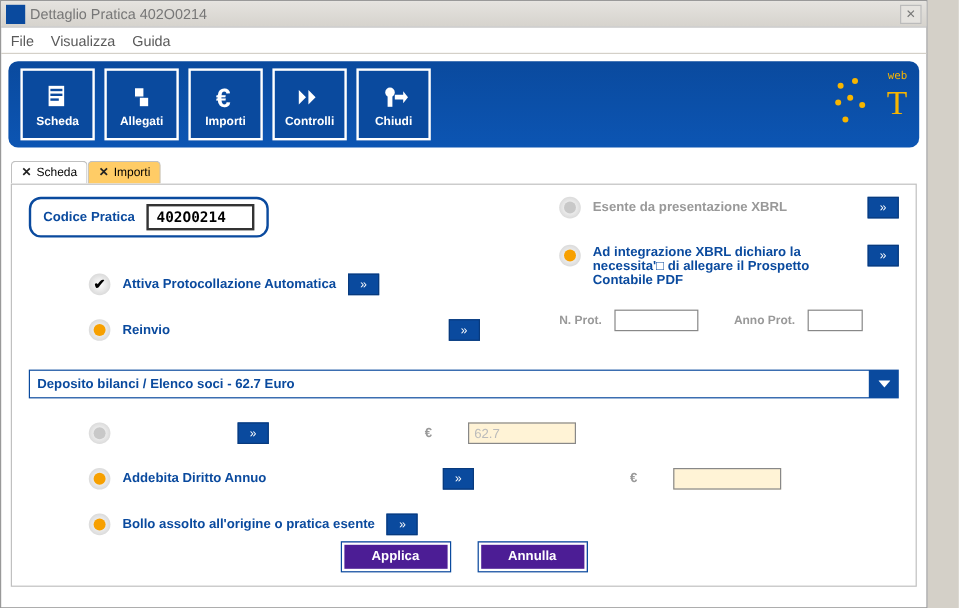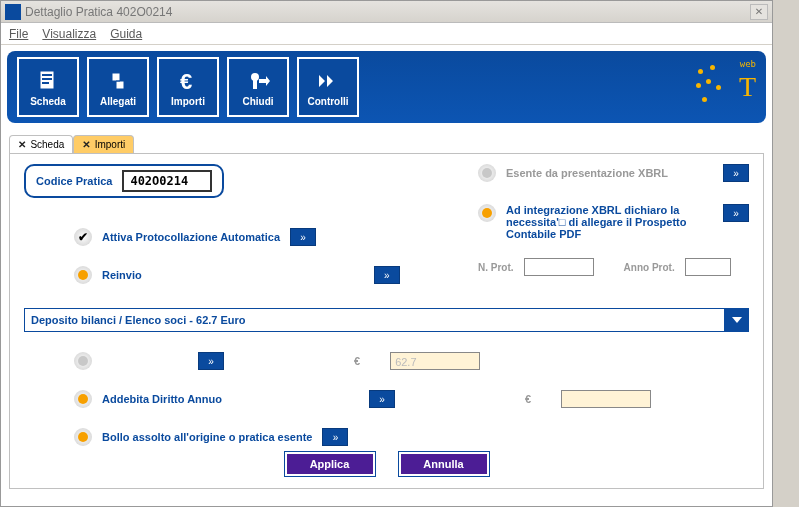--- a/index.html
+++ b/index.html
@@ -5,21 +5,21 @@
 * { box-sizing: border-box; margin: 0; padding: 0; }
 body { font-family: Verdana, Arial, sans-serif; font-size: 11px; background: #d4d0c8; width: 799px; height: 507px; overflow: hidden; }
 
 .window { width: 773px; height: 507px; background: #fff; border: 1px solid #999; display: flex; flex-direction: column; }
 
 .titlebar { height: 22px; background: linear-gradient(#e5e3df, #d6d3cd); display: flex; align-items: center; padding: 0 4px; color: #777; font-size: 12px; border-bottom: 1px solid #bbb; }
 .titlebar-icon { width: 16px; height: 16px; background: #0a4a9e; margin-right: 4px; }
 .titlebar-close { margin-left: auto; width: 18px; height: 16px; background: #e5e3df; border: 1px solid #bbb; display: flex; align-items: center; justify-content: center; color: #777; font-size: 10px; }
 
 .menubar { height: 22px; display: flex; align-items: center; padding: 0 8px; gap: 14px; border-bottom: 1px solid #d4d0c8; }
-.menubar span { color: #5a5a5a; text-decoration: underline; font-size: 12px; cursor: default; }
+.menubar span { color: #5a5a5a; font-size: 12px; cursor: default; }
 
 .toolbar-outer { padding: 6px; }
 .toolbar { background: linear-gradient(#0a4a9e, #0c55b3); border-radius: 8px; height: 72px; display: flex; align-items: center; padding: 6px 10px; gap: 8px; position: relative; }
 .toolbtn { width: 62px; height: 60px; border: 2px solid #fff; background: #0a4a9e; display: flex; flex-direction: column; align-items: center; justify-content: center; color: #fff; font-size: 10px; font-weight: bold; cursor: pointer; }
 .toolbtn .ticon { width: 26px; height: 26px; display: flex; align-items: center; justify-content: center; margin-bottom: 2px; }
 .toolbar-right { margin-left: auto; width: 60px; height: 60px; position: relative; }
 .toolbar-right .dots { position: absolute; left: 0; top: 8px; width: 28px; height: 40px; }
 .toolbar-right .dots span { position: absolute; width: 5px; height: 5px; background: #f7b500; border-radius: 50%; }
 .toolbar-right .web { position: absolute; right: 0; top: 2px; color: #f7b500; font-size: 9px; font-family: monospace; }
 .toolbar-right .tsym { position: absolute; right: 0; top: 14px; color: #f7b500; font-size: 28px; font-family: Georgia, serif; }
@@ -39,21 +39,21 @@
 .radio.orange::after { content: ""; width: 10px; height: 10px; background: #f7a000; border-radius: 50%; }
 .radio.gray::after { content: ""; width: 10px; height: 10px; background: #c8c8c8; border-radius: 50%; }
 .radio.black { position: relative; }
 .radio.black::after { content: "✔"; color: #000; font-size: 12px; font-weight: bold; }
 
 .bluebold { color: #0a4a9e; font-weight: bold; font-size: 11px; }
 .graytext { color: #999; font-weight: bold; font-size: 11px; }
 
 .gobtn { width: 26px; height: 18px; background: #0a4a9e; color: #fff; display: inline-flex; align-items: center; justify-content: center; font-size: 10px; margin-left: 10px; cursor: pointer; border: 1px solid #083a7d; }
 
-.right-col { position: absolute; left: 468px; right: 14px; top: 10px; }
+.right-col { position: absolute; left: 456px; right: 14px; top: 10px; }
 .right-row1 { display: flex; align-items: center; }
 .right-row2 { display: flex; align-items: flex-start; margin-top: 22px; }
 .right-row3 { display: flex; align-items: center; margin-top: 18px; gap: 10px; }
 .right-row3 .graytext { font-size: 10px; }
 .rinput { width: 70px; height: 18px; border: 1px solid #888; background: #fff; }
 
 .combo-row { margin-top: 24px; display: flex; }
 .combo { flex: 1; height: 24px; border: 1px solid #0a4a9e; display: flex; align-items: center; padding: 0 6px; color: #0a4a9e; font-weight: bold; font-size: 11px; background: #fff; position: relative; }
 .combo-btn { width: 24px; height: 24px; background: #0a4a9e; display: flex; align-items: center; justify-content: center; color: #fff; }
 .euro-input { width: 90px; height: 18px; border: 1px solid #888; background: #fff3d6; display: inline-block; }
@@ -107,34 +107,34 @@
         <div class="ticon">
           <svg width="24" height="24">
               <text x="4" y="20" font-size="22" fill="#fff" font-weight="bold">€</text>
             </svg>
         </div>
         <span>Importi</span>
       </div>
       <div class="toolbtn">
         <div class="ticon">
           <svg width="24" height="24">
+              <path d="M3 6 L9 12 L3 18 Z M11 6 L17 12 L11 18 Z" fill="#fff"></path>
+            </svg>
+        </div>
+        <span>Controlli</span>
+      </div>
+      <div class="toolbtn">
+        <div class="ticon">
+          <svg width="24" height="24">
               <circle cx="9" cy="8" r="4" fill="#fff"></circle>
               <rect x="7" y="11" width="4" height="9" fill="#fff"></rect>
               <path d="M13 10 L20 10 L20 7 L24 12 L20 17 L20 14 L13 14 Z" fill="#fff"></path>
             </svg>
         </div>
         <span>Chiudi</span>
-      </div>
-      <div class="toolbtn">
-        <div class="ticon">
-          <svg width="24" height="24">
-              <path d="M3 6 L9 12 L3 18 Z M11 6 L17 12 L11 18 Z" fill="#fff"></path>
-            </svg>
-        </div>
-        <span>Controlli</span>
       </div>
       <div class="toolbar-right">
         <div class="dots">
           <span style="left:2px;top:4px"></span>
             <span style="left:14px;top:0"></span>
           <span style="left:0;top:18px"></span>
             <span style="left:10px;top:14px"></span>
           <span style="left:20px;top:20px"></span>
             <span style="left:6px;top:32px"></span>
         </div>

